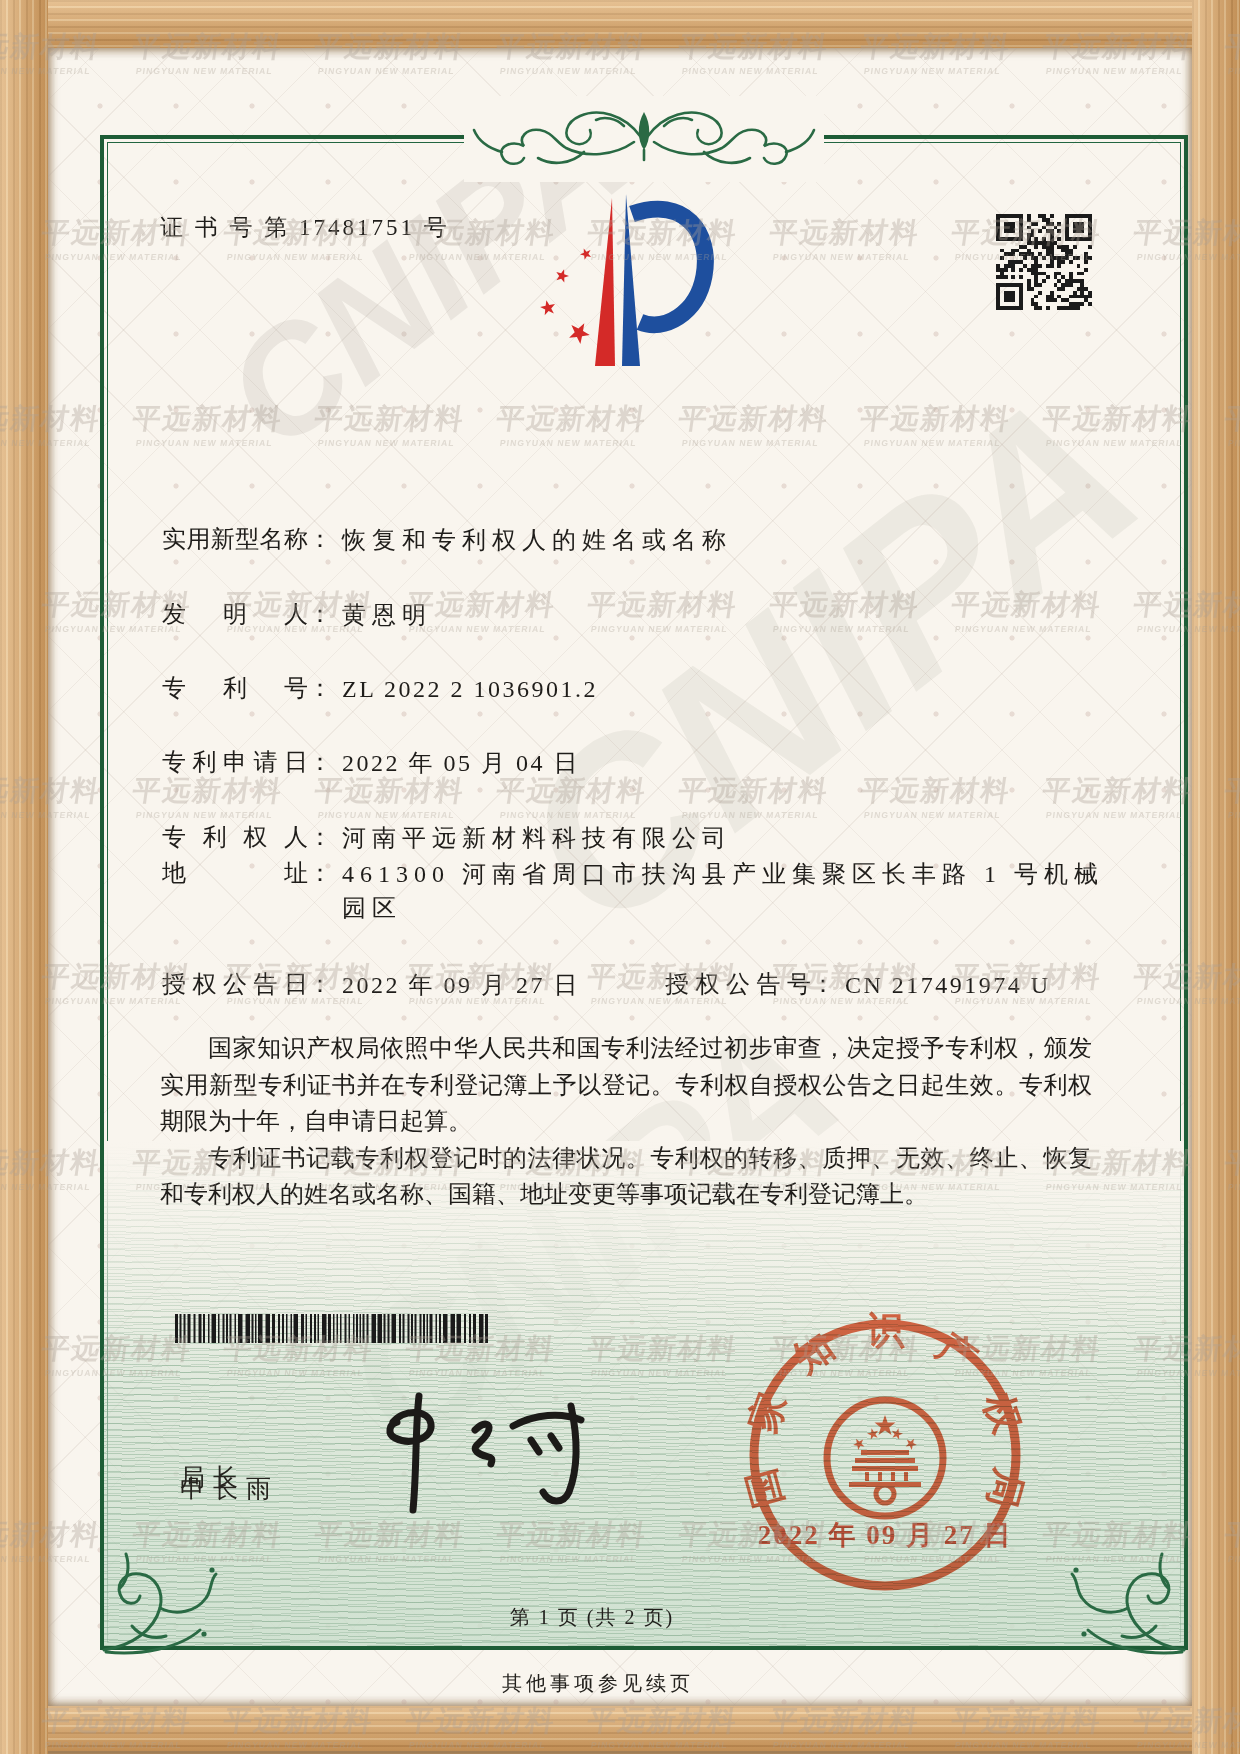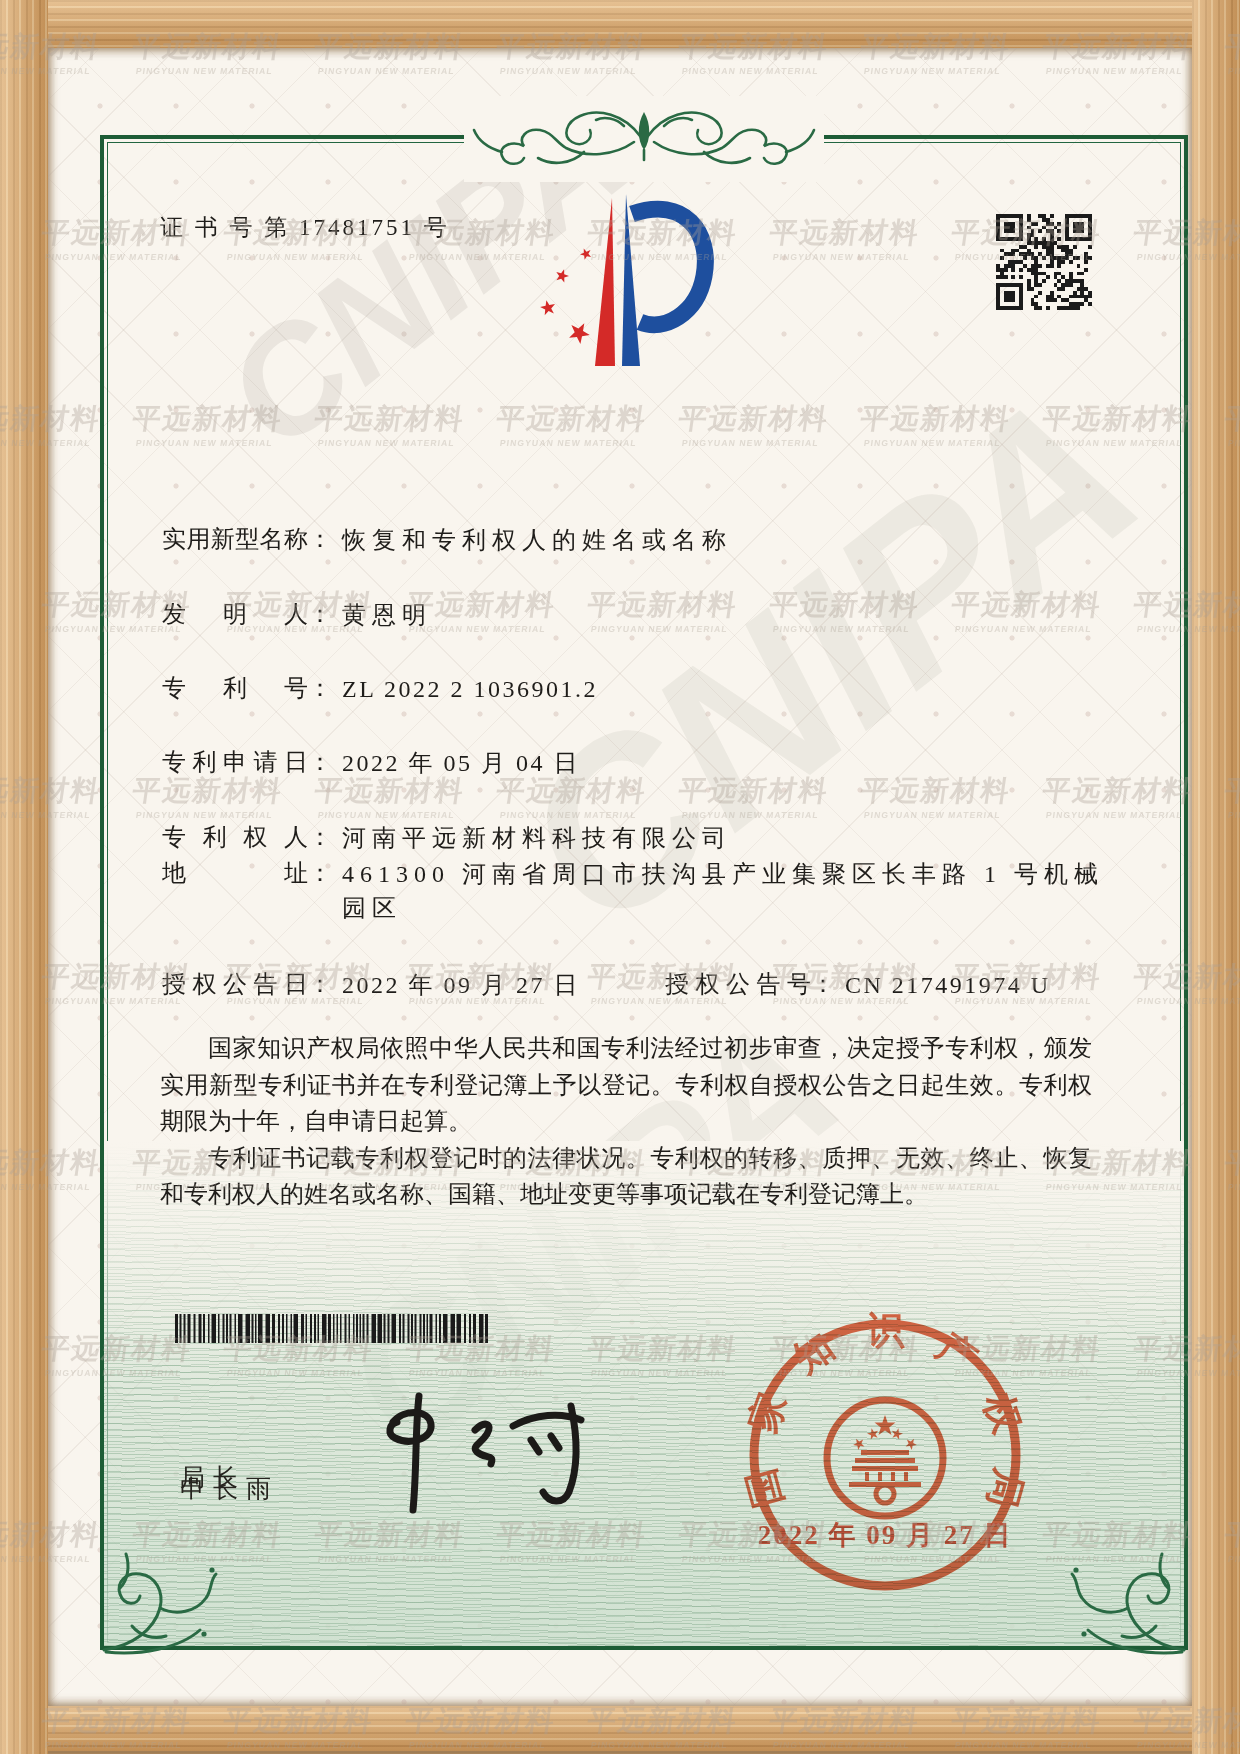--- a/index.html
+++ b/index.html
@@ -599,20 +599,22 @@
             <rect x="-7" y="14" width="4" height="9"></rect>
             <rect x="6" y="14" width="4" height="9"></rect>
             <rect x="19" y="14" width="4" height="9"></rect>
             <rect x="-36" y="24" width="72" height="5"></rect>
             <circle cy="36" r="9" fill="none" stroke="#e05a36" stroke-width="5"></circle>
           </g>
           <text x="147" y="236" text-anchor="middle" font-size="27" letter-spacing="2" fill="#d8472e" font-weight="bold">2022 年 09 月 27 日</text>
         </svg>
       </div>
 
+      <div class="abs footer-line">第 1 页 (共 2 页)</div>
+      <div class="abs note-line">其他事项参见续页</div>
     </div>
   </div>
 
   <div id="wmlayer">
       <div class="wm" style="left: -60px; top: 28px;">
         <div class="cn">平远新材料</div>
         <div class="en">PINGYUAN NEW MATERIAL</div>
       </div>
       <div class="wm" style="left: 122px; top: 28px;">
         <div class="cn">平远新材料</div>

